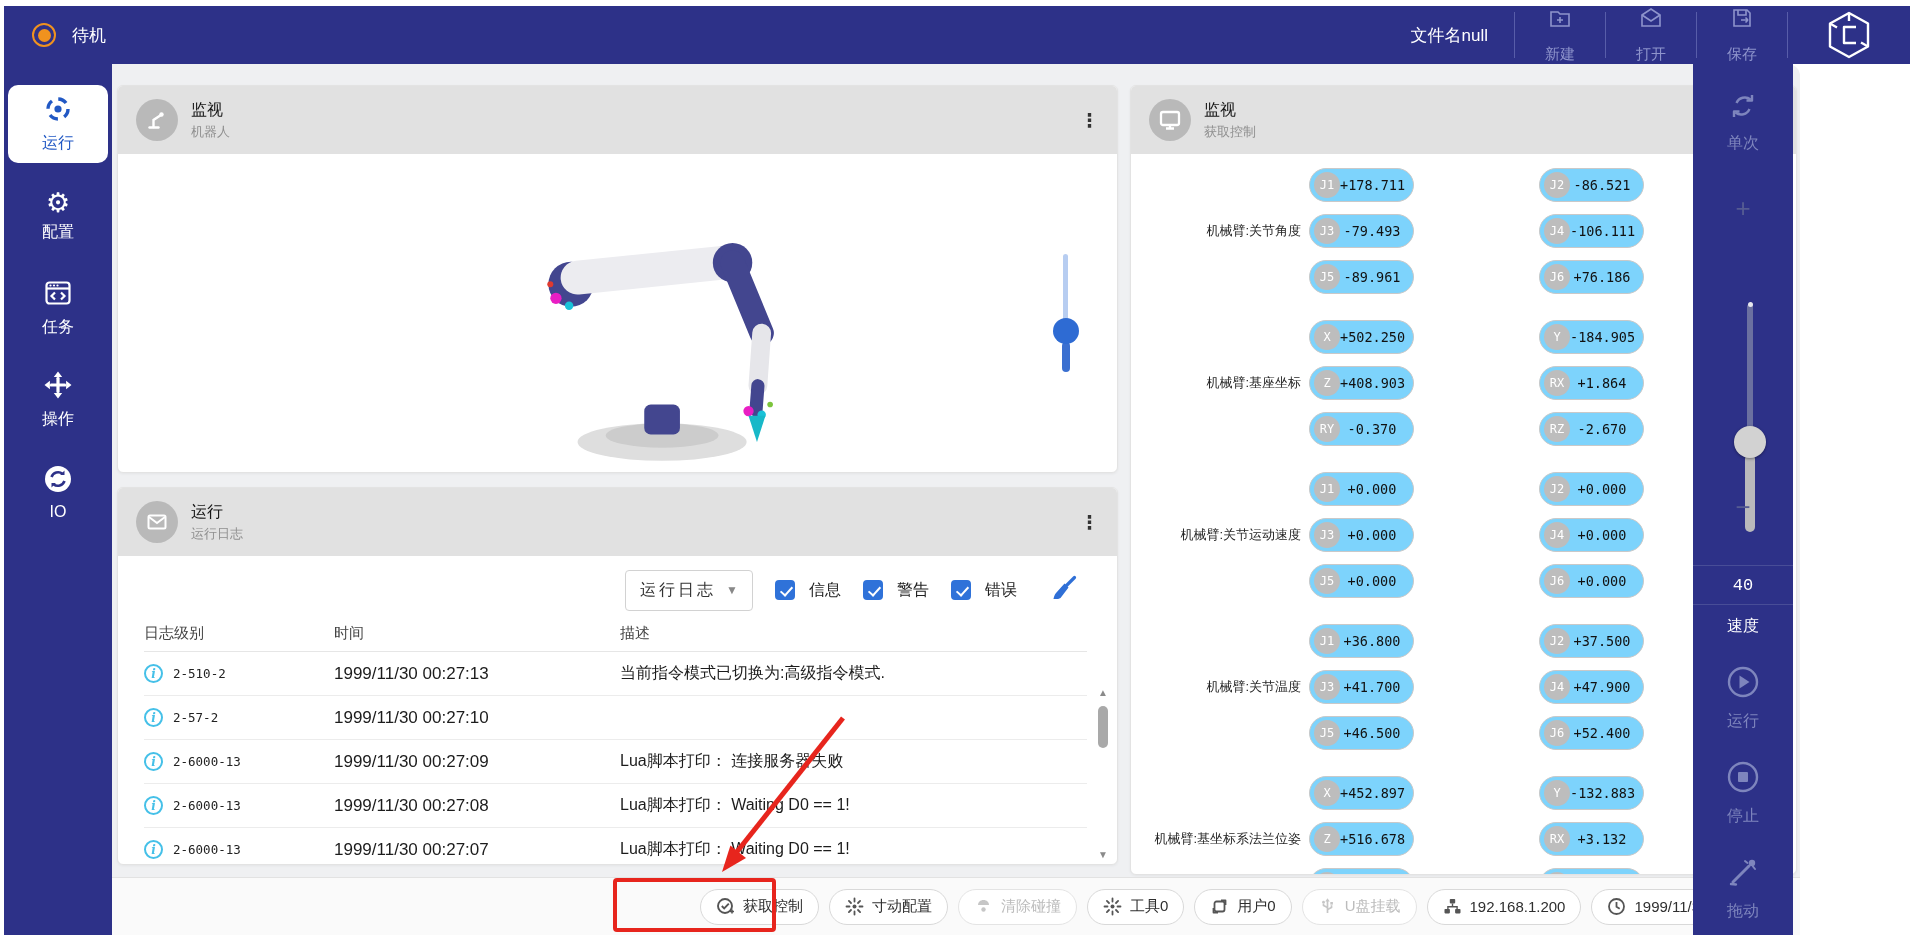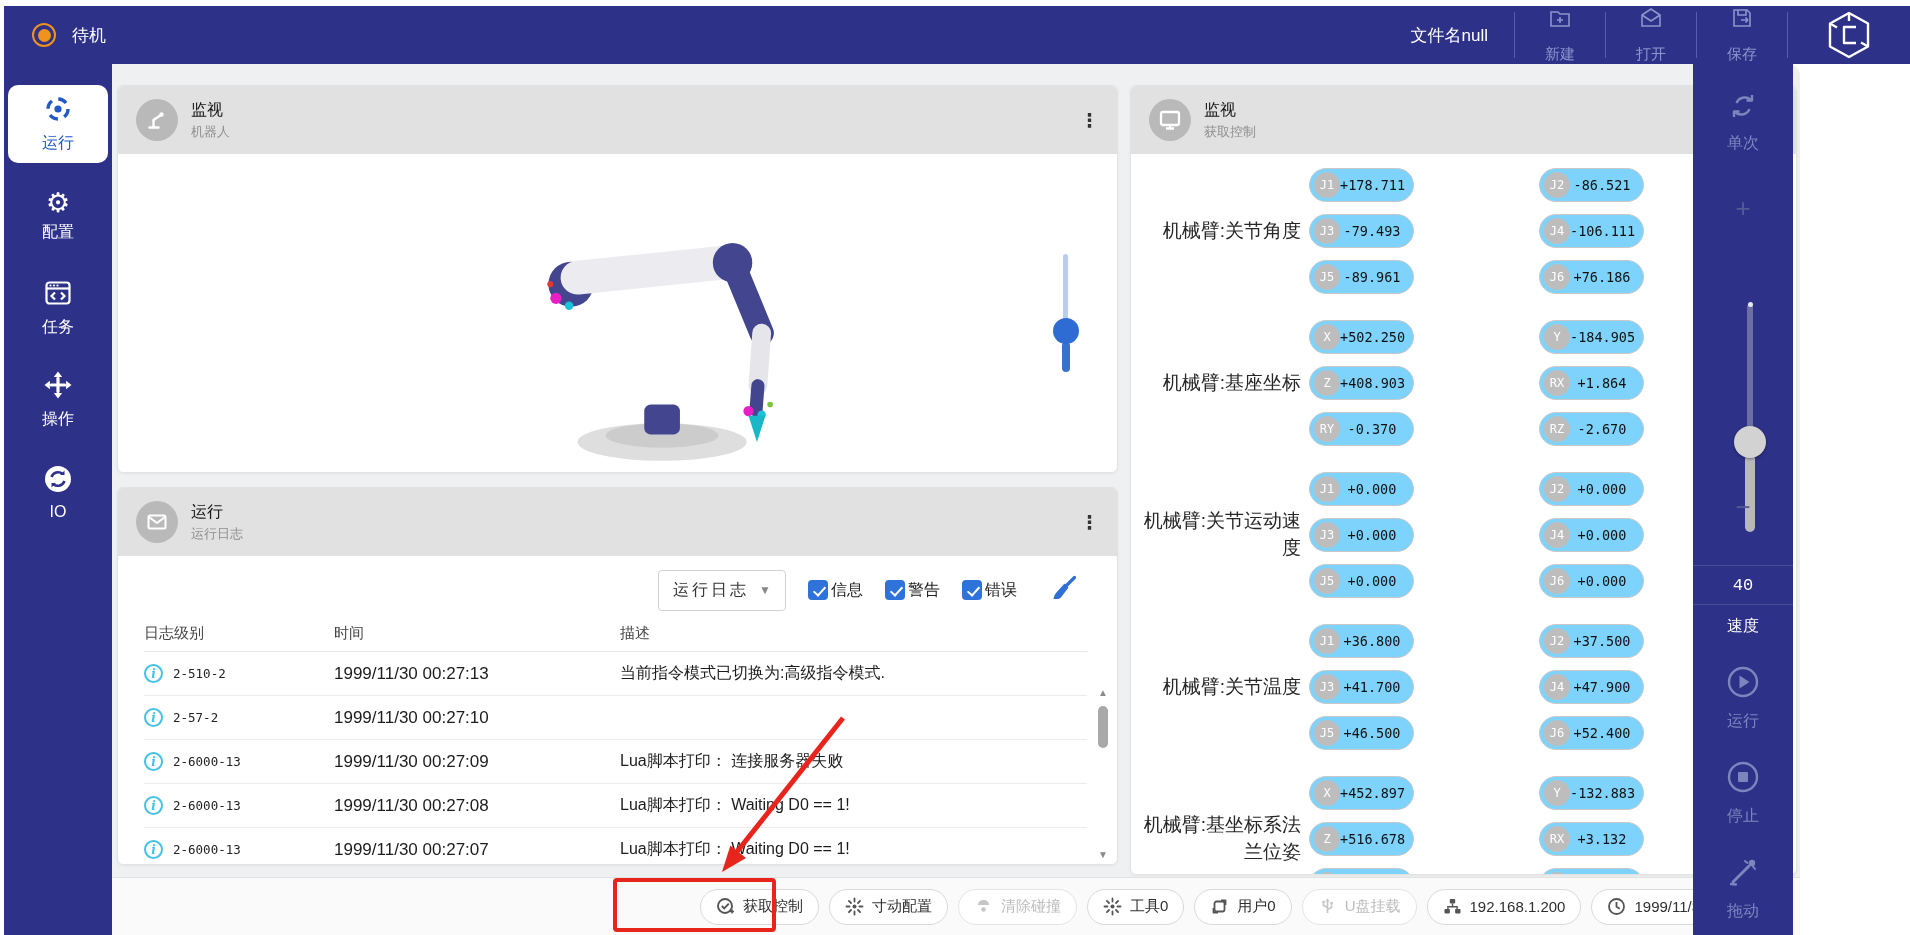--- a/index.html
+++ b/index.html
@@ -51,21 +51,21 @@
   .robot-svg { position:absolute; left:330px; top:10px; }
   .mini-slider { position:absolute; right:38px; top:100px; width:26px; height:118px; }
   .ms-top { position:absolute; left:10px; top:0; width:5px; height:74px; background:#b7cdf1; border-radius:3px; }
   .ms-thumb { position:absolute; left:0; top:64px; width:26px; height:26px; border-radius:50%; background:#2e6bd3; cursor:pointer; }
   .ms-bot { position:absolute; left:9px; top:88px; width:8px; height:30px; background:#3a6fd0; border-radius:4px; }
 
   
   .filter-row { display:flex; align-items:center; justify-content:flex-end; gap:22px; height:52px; margin:8px 38px 0 0; }
   .dropdown { display:flex; align-items:center; gap:10px; border:1px solid #d2d2d2; border-radius:4px; padding:9px 14px; font-size:16px; color:#333; letter-spacing:3px; cursor:pointer; }
   .dd-caret { font-size:12px; color:#888; letter-spacing:0; }
-  .filter-item { display:flex; align-items:center; gap:3px; font-size:16px; color:#222; }
+  .filter-item { display:flex; align-items:center; gap:14px; font-size:16px; color:#222; }
   .cb { width:20px; height:20px; border-radius:4px; border:2px solid #b9b9b9; position:relative; cursor:pointer; flex:0 0 auto; }
   .cb.on { background:#2f72d9; border-color:#2f72d9; }
   .cb.on::after { content:""; position:absolute; left:6px; top:2px; width:5px; height:10px; border:solid #fff; border-width:0 2.5px 2.5px 0; transform:rotate(42deg); }
   .broom { margin-left:10px; cursor:pointer; }
 
   .log-table { margin:0 30px 0 26px; }
   .lt-head { display:flex; align-items:center; height:36px; font-size:15px; color:#444; border-bottom:1px solid #e6e6e6; }
   .c-level { width:190px; } .c-time { width:286px; } .c-desc { flex:1; }
   .lt-row { display:flex; align-items:center; height:44px; border-bottom:1px solid #ececec; }
   .lv-cell { display:flex; align-items:center; gap:10px; }
@@ -79,21 +79,21 @@
   .vs-status { right:4px; top:66px; height:802px; }
   .vs-arrow { font-size:10px; color:#8a8a8a; cursor:pointer; line-height:1; }
   .vs-track { flex:1; width:100%; position:relative; }
   .vs-thumb { position:absolute; left:2px; width:10px; background:#a9a9a9; border-radius:5px; cursor:pointer; }
   .vs-log .vs-thumb { top:8px; height:42px; }
   .vs-status .vs-thumb { top:6px; height:540px; }
 
   
   .sp-body { position:absolute; left:0; top:58px; right:22px; bottom:0; overflow:hidden; padding-top:24px; }
   .sg { display:flex; align-items:center; margin-bottom:26px; }
-  .sg-label { width:170px; text-align:right; font-size:19px; color:#262626; display:flex; align-items:center; justify-content:flex-end; line-height:1.4; }
+  .sg-label { width:170px; text-align:right; font-size:13px; color:#262626; display:flex; align-items:center; justify-content:flex-end; line-height:1.4; }
   .sg-grid { margin-left:8px; display:grid; grid-template-columns:105px 105px; column-gap:125px; row-gap:12px; }
   .pill { height:34px; border:1px solid #c9c9c9; border-radius:17px; display:flex; align-items:center; padding:0 9px 0 4px; background:#7dd3fc; }
   .pill-key { width:26px; height:26px; border-radius:50%; background:#bdbdbd; color:#fff; font-family:"DejaVu Sans Mono",monospace; font-size:12px; display:grid; place-items:center; flex:0 0 auto; }
   .pill-val { flex:1; text-align:center; font-family:"DejaVu Sans Mono",monospace; font-size:13.5px; color:#111; }
 
   
   .rail { position:absolute; left:1693px; top:64px; width:100px; height:871px; background:#2d3188; z-index:4; color:#7e85bd;font-family:Liberation Mono, monospace; }
   .rail-item { position:absolute; left:0; width:100%; display:flex; flex-direction:column; align-items:center; gap:6px; font-size:16px; cursor:pointer; }
   .rail-sign { position:absolute; width:100%; text-align:center; font-size:26px; color:#555b92; cursor:pointer; line-height:1; }
   .rslider { position:absolute; left:0; width:100%; top:240px; height:228px; }

